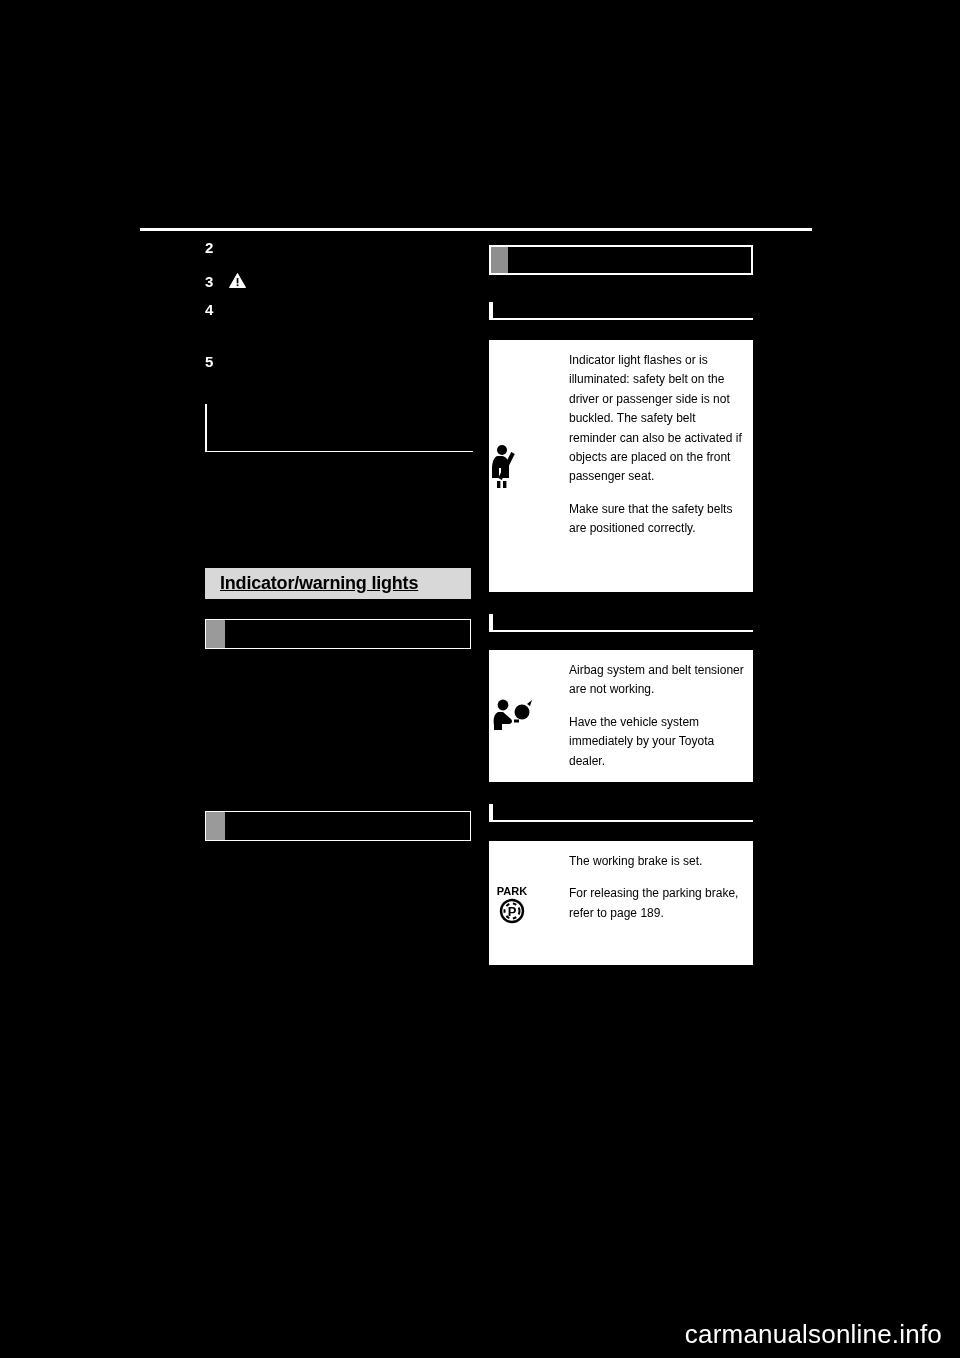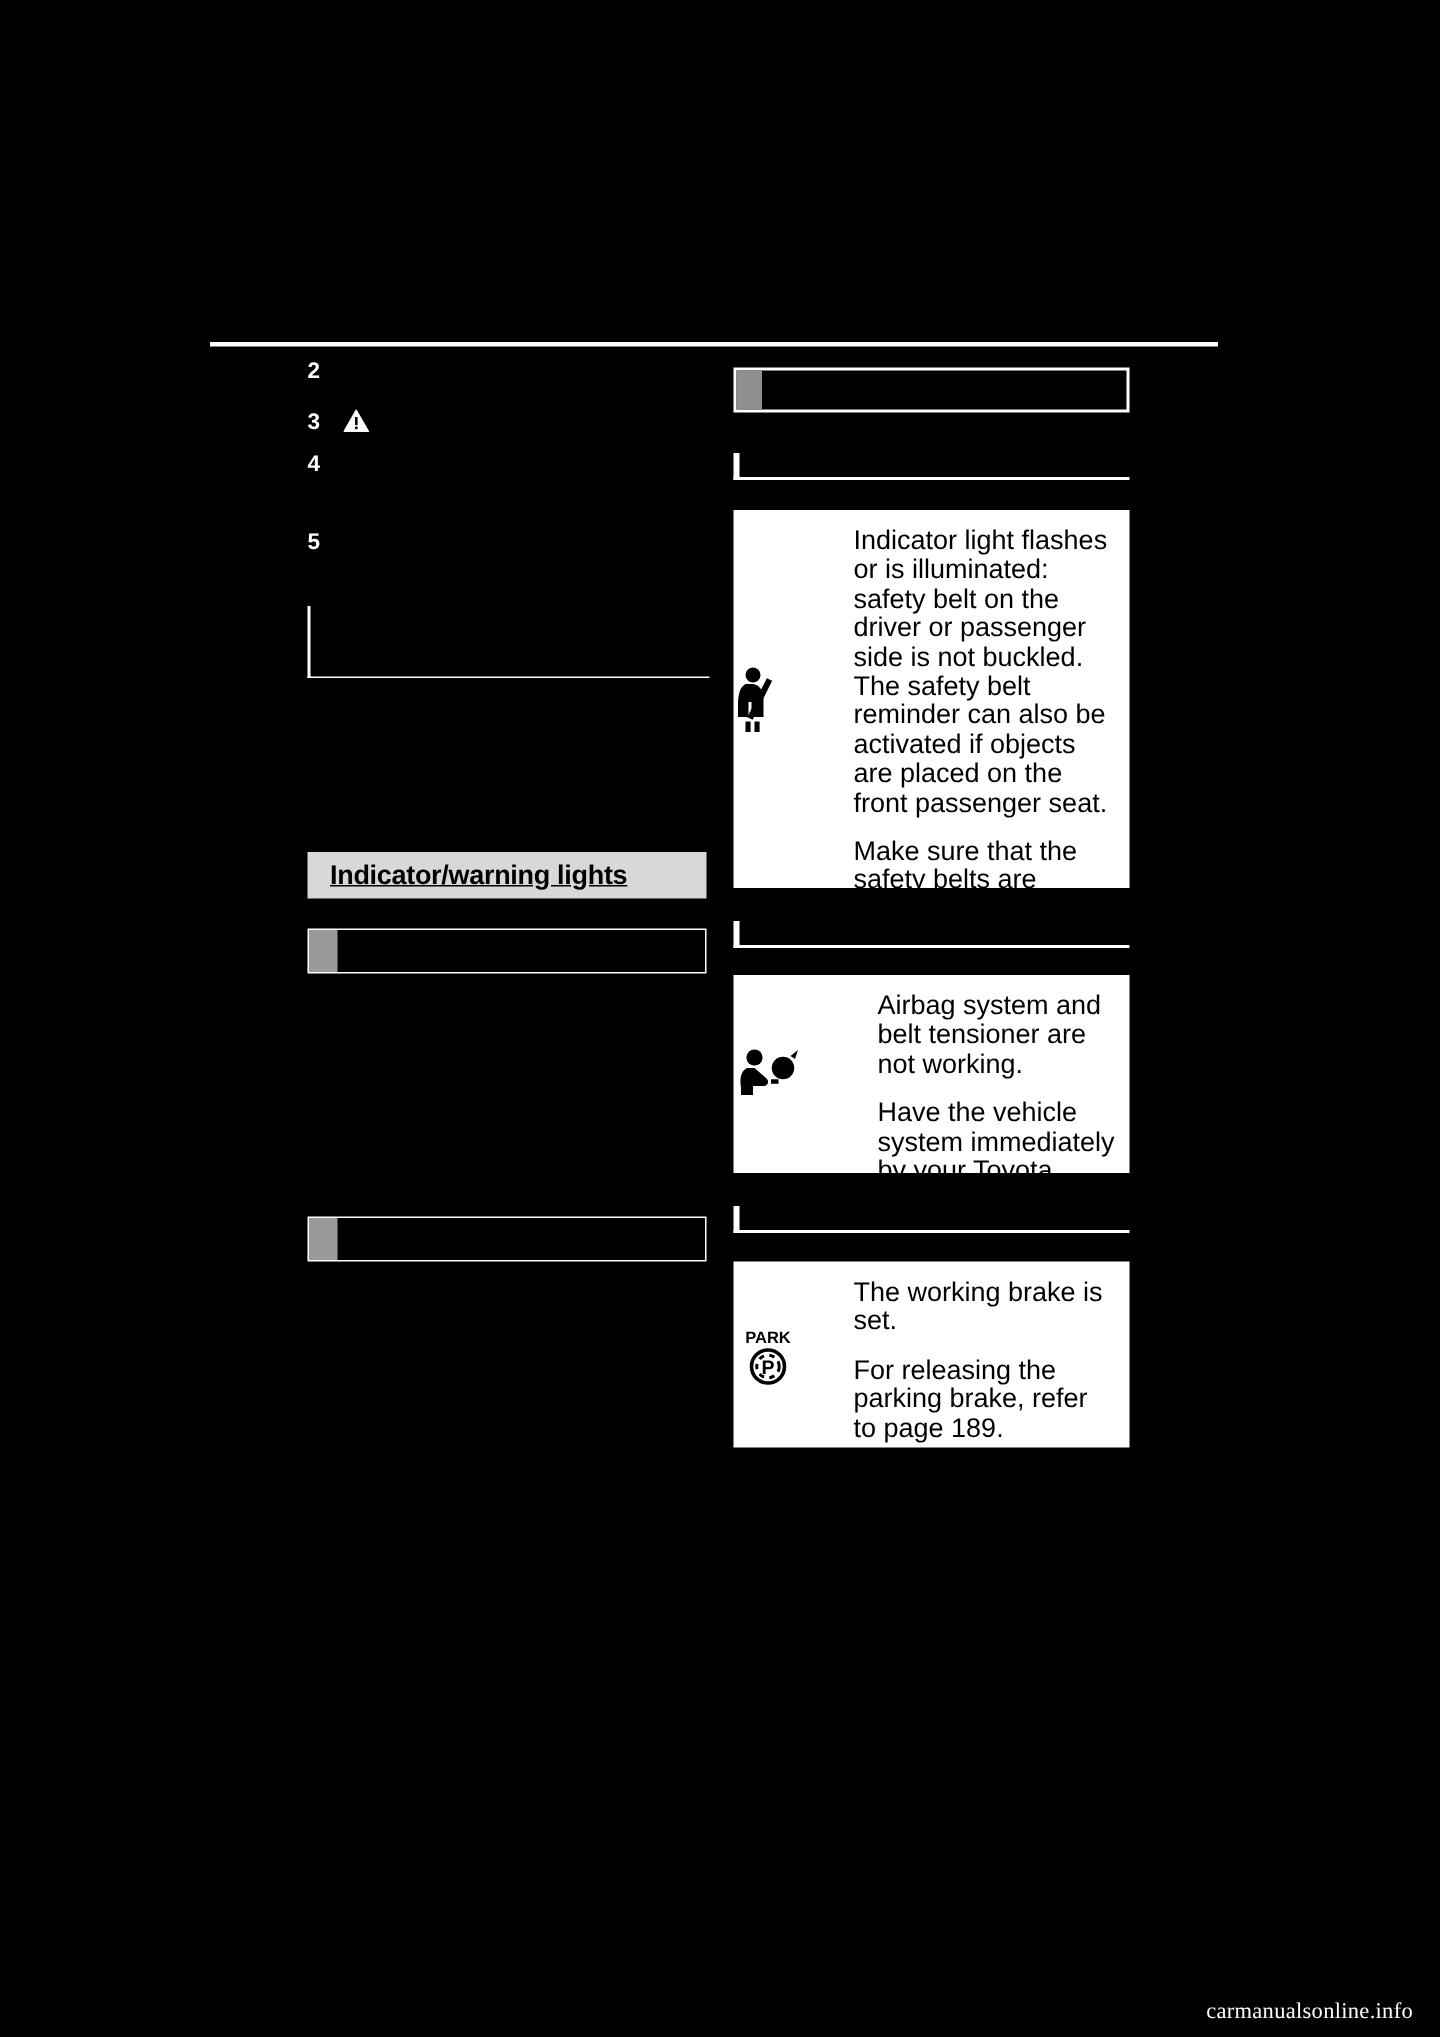--- a/index.html
+++ b/index.html
@@ -149,37 +149,36 @@
     width: 80px;
     height: 100%;
     display: flex;
     align-items: center;
     justify-content: flex-start;
   }
   .card .text-cell {
     margin-left: 80px;
     padding: 11px 8px 11px 0;
     color: #000000;
-    font-size: 18px;
+    font-size: 12px;
     line-height: 19.4px;
   }
   .card .text-cell p {
     margin: 0 0 13px 0;
   }
   .card .text-cell p:last-child { margin-bottom: 0; }
 
   
   .footer {
     position: absolute;
     right: 18px;
     bottom: 8px;
     color: #ffffff;
-    font-size: 15px;
+    font-size: 26px;
     letter-spacing: 0.2px;
-    font-family: Liberation Serif, serif;
   }
 </style>
 </head>
 <body>
 
 <div class="page">
 
   <div class="top-rule"></div>
 
   <div>
@@ -241,21 +240,21 @@
         <p>Indicator light flashes or is illuminated: safety belt on the driver or passenger side is not buckled. The safety belt reminder can also be activated if objects are placed on the front passenger seat.</p>
         <p>Make sure that the safety belts are positioned correctly.</p>
       </div>
     </div>
 
     <div class="rhead" style="top:614px;">
       <div class="stub"></div>
       <div class="line"></div>
     </div>
 
-    <div class="card" style="top:650px; height:132px;padding-left:16px;">
+    <div class="card" style="top:650px; height:132px;">
       <div class="icon-cell">
         <svg width="44" height="34" viewBox="0 0 44 34">
           <circle cx="14" cy="6" r="5.4" fill="#000000"></circle>
           <path d="M9 13 C5 15 4 20 5 26 L5 31 L13 31 L13 25 L20 25 C23 25 24 22 22 20 L14 13 Z" fill="#000000"></path>
           <circle cx="33" cy="13" r="7.5" fill="#000000"></circle>
           <path d="M38 5 L43 1 L41 7 Z" fill="#000000"></path>
           <path d="M25 22 L30 22" stroke="#000000" stroke-width="3"></path>
         </svg>
       </div>
       <div class="text-cell">

